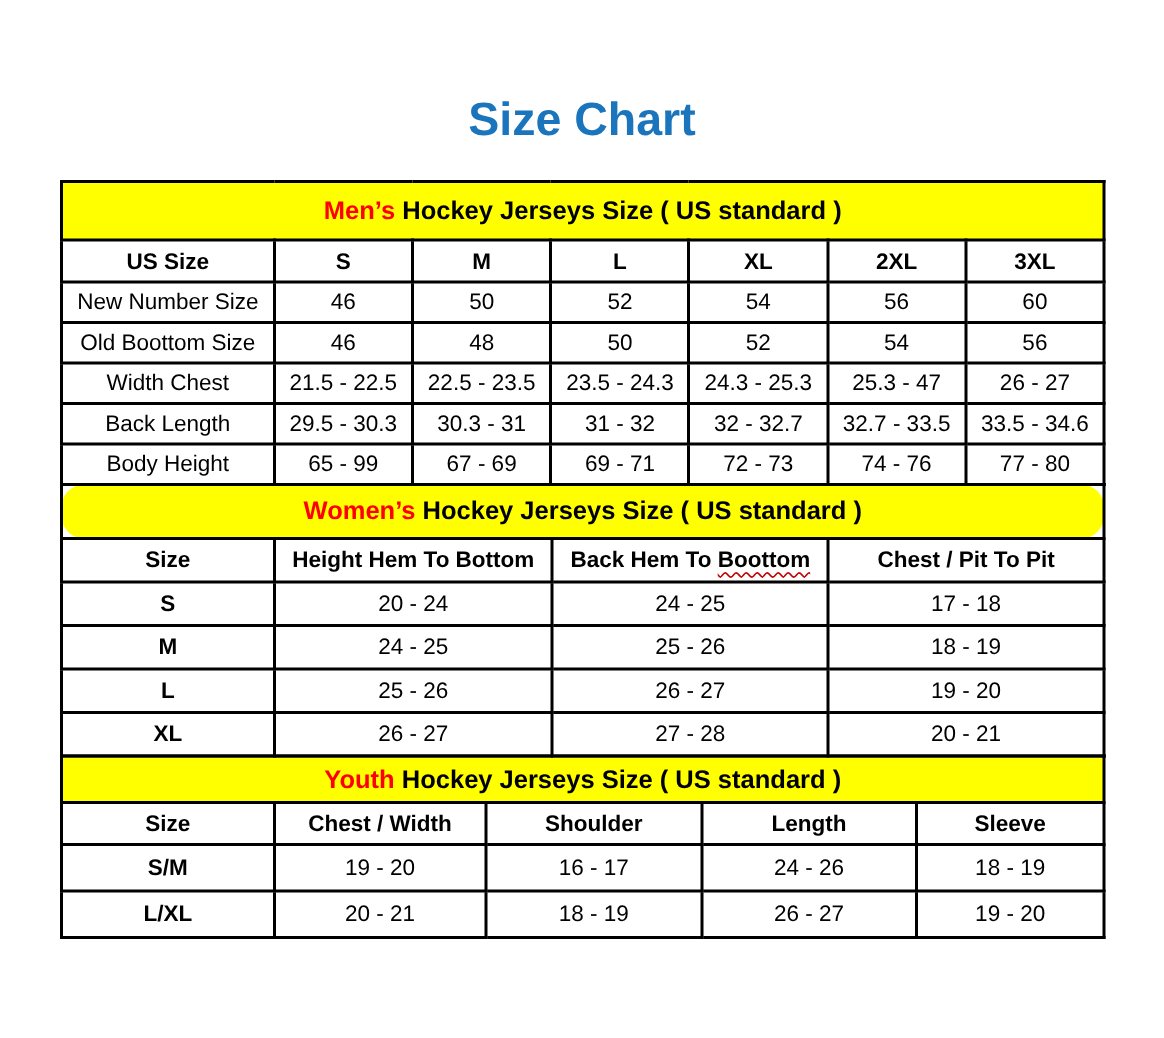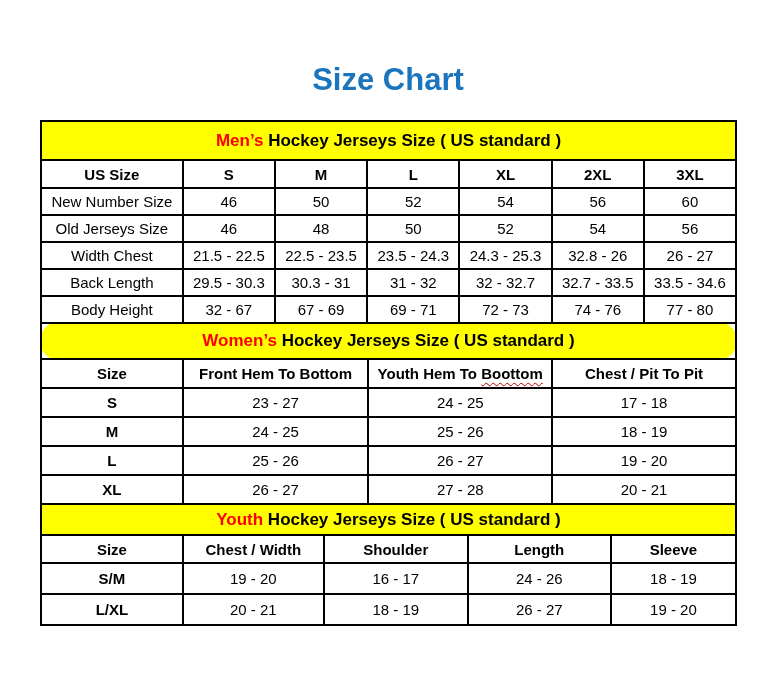--- a/index.html
+++ b/index.html
@@ -109,49 +109,49 @@
       <tr>
         <td class="c">New Number Size</td>
         <td class="c">46</td>
         <td class="c">50</td>
         <td class="c">52</td>
         <td class="c">54</td>
         <td class="c">56</td>
         <td class="c">60</td>
       </tr>
       <tr>
-        <td class="c">Old Jerseys Size</td>
+        <td class="c">Old Boottom Size</td>
         <td class="c">46</td>
         <td class="c">48</td>
         <td class="c">50</td>
         <td class="c">52</td>
         <td class="c">54</td>
         <td class="c">56</td>
       </tr>
       <tr>
         <td class="c">Width Chest</td>
         <td class="c">21.5 - 22.5</td>
         <td class="c">22.5 - 23.5</td>
         <td class="c">23.5 - 24.3</td>
         <td class="c">24.3 - 25.3</td>
-        <td class="c">32.8 - 26</td>
+        <td class="c">25.3 - 47</td>
         <td class="c">26 - 27</td>
       </tr>
       <tr>
         <td class="c">Back Length</td>
         <td class="c">29.5 - 30.3</td>
         <td class="c">30.3 - 31</td>
         <td class="c">31 - 32</td>
         <td class="c">32 - 32.7</td>
         <td class="c">32.7 - 33.5</td>
         <td class="c">33.5 - 34.6</td>
       </tr>
       <tr>
         <td class="c">Body Height</td>
-        <td class="c">32 - 67</td>
+        <td class="c">65 - 99</td>
         <td class="c">67 - 69</td>
         <td class="c">69 - 71</td>
         <td class="c">72 - 73</td>
         <td class="c">74 - 76</td>
         <td class="c">77 - 80</td>
       </tr>
     </tbody>
       </table>
 
     <table class="womens">
@@ -160,27 +160,27 @@
           <col style="width:26.7%">
           <col style="width:26.45%">
           <col style="width:26.45%">
       </colgroup>
       <tbody>
           <tr class="band">
         <td colspan="4"><span class="accent">Women’s</span><span> Hockey Jerseys Size ( US standard )</span></td>
       </tr>
       <tr>
         <th>Size</th>
-        <th>Front Hem To Bottom</th>
-        <th><span>Youth Hem To </span><span class="sq">Boottom</span></th>
+        <th>Height Hem To Bottom</th>
+        <th><span>Back Hem To </span><span class="sq">Boottom</span></th>
         <th>Chest / Pit To Pit</th>
       </tr>
       <tr>
         <td class="c lbl-bold">S</td>
-        <td class="c">23 - 27</td>
+        <td class="c">20 - 24</td>
         <td class="c">24 - 25</td>
         <td class="c">17 - 18</td>
       </tr>
       <tr>
         <td class="c lbl-bold">M</td>
         <td class="c">24 - 25</td>
         <td class="c">25 - 26</td>
         <td class="c">18 - 19</td>
       </tr>
       <tr>

